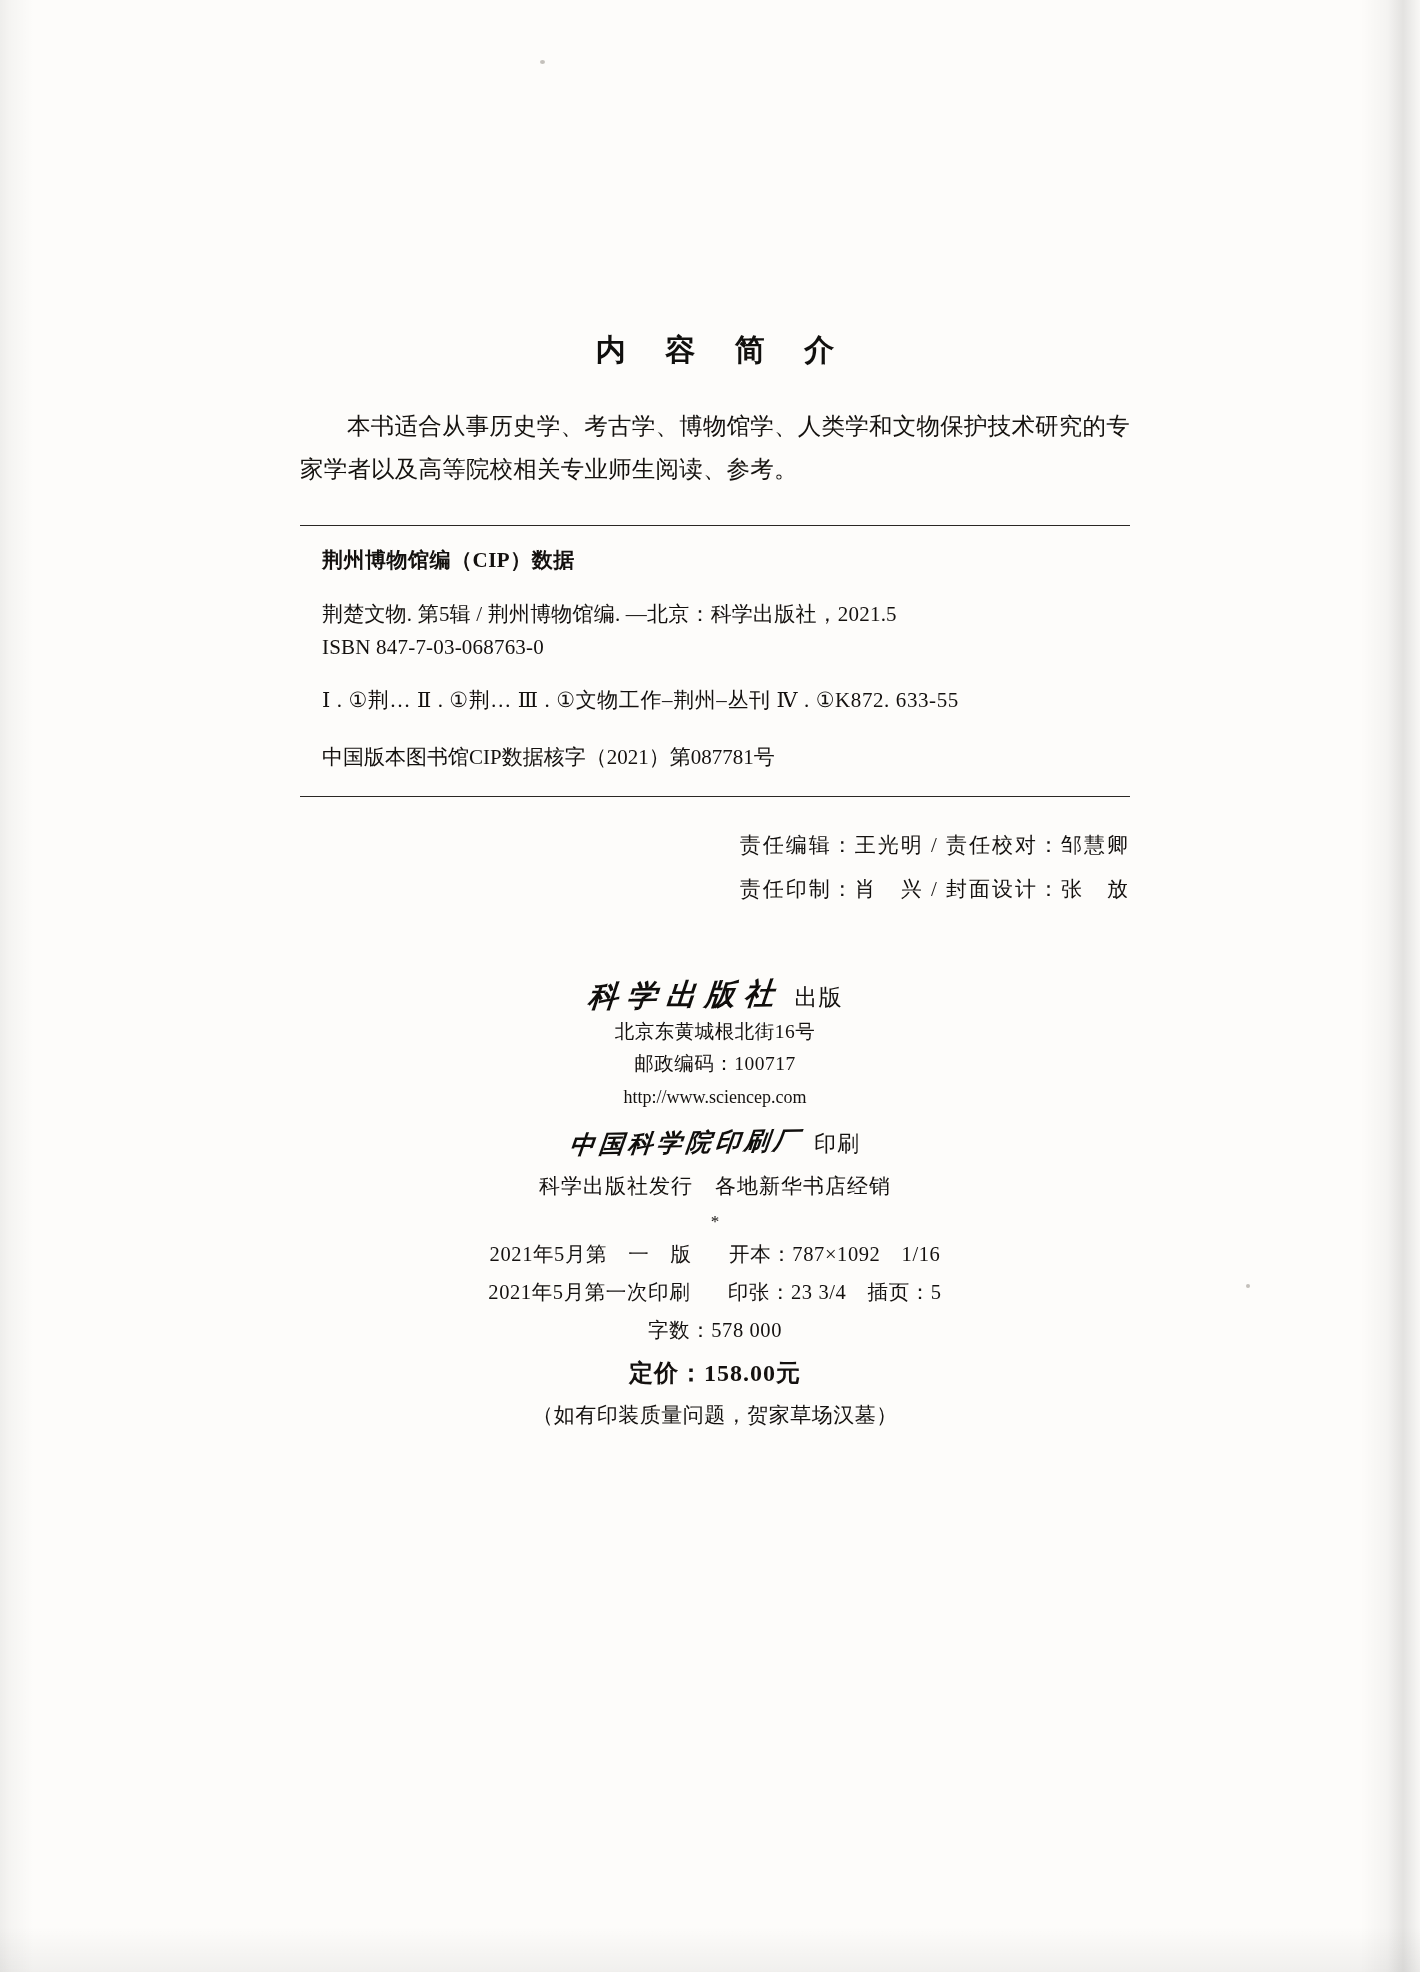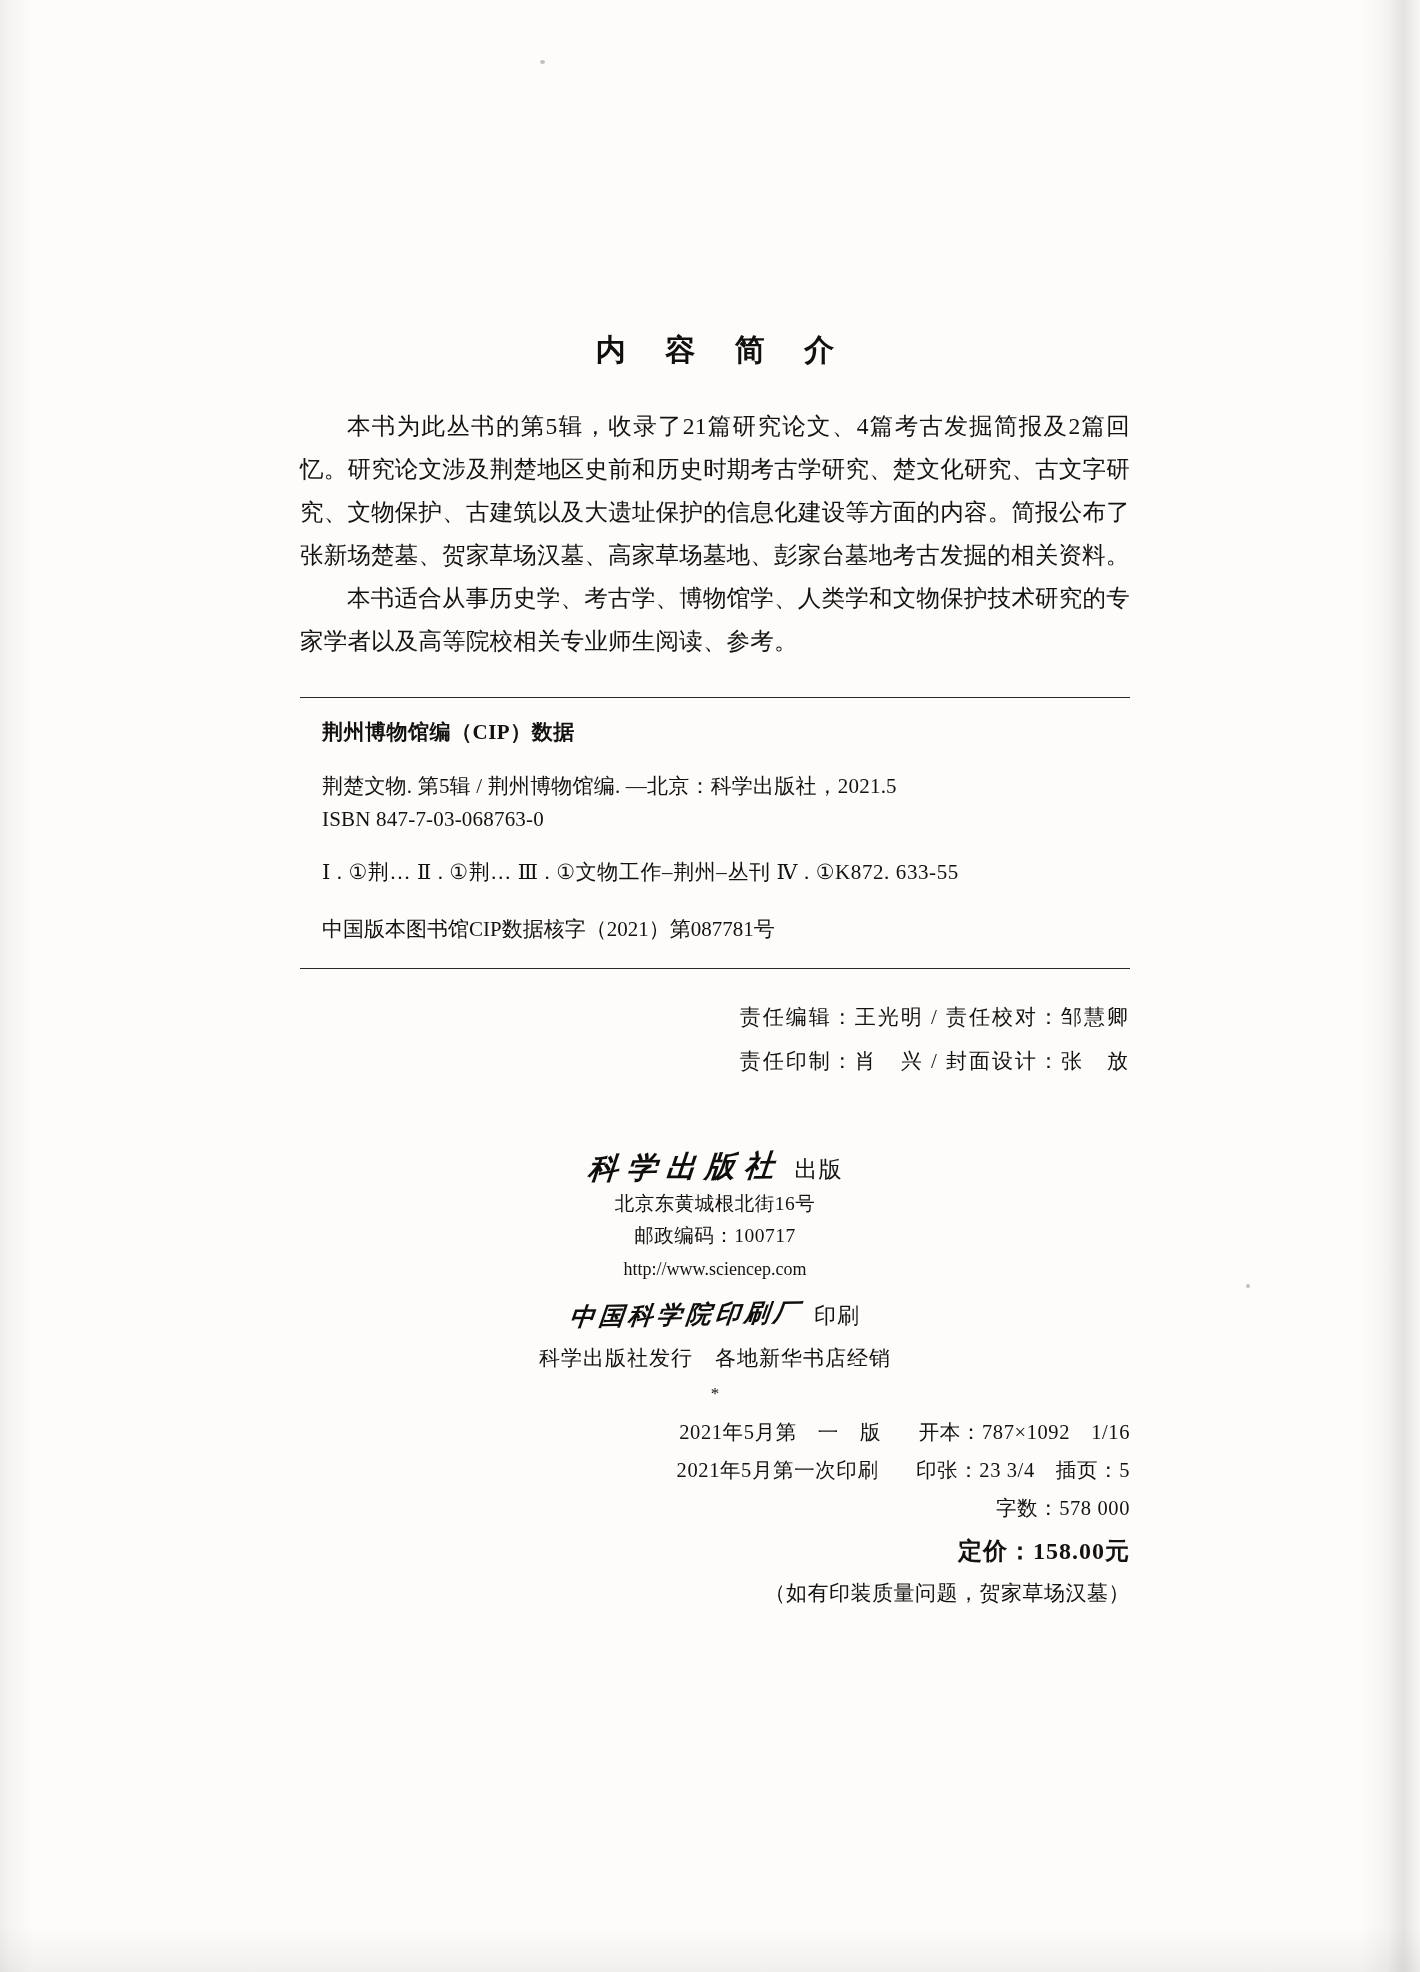--- a/index.html
+++ b/index.html
@@ -186,22 +186,22 @@
     margin-top: 8px;
   }
   .star {
     font-size: 17px;
     line-height: 26px;
     margin-top: 4px;
   }
 
   
   .imprint {
-    text-align: right;
-    margin-top: 6px;
+    text-align: center;
+    margin-top: 0;
   }
   .imprint-line {
     font-size: 20.5px;
     line-height: 38px;
     letter-spacing: 0.6px;
   }
   .imprint-line .sp {
     display: inline-block;
     width: 26px;
   }
@@ -227,21 +227,20 @@
   <div class="scan-edge-right"></div>
   <div class="scan-edge-bottom"></div>
   <div class="speck" style="left:540px;top:60px;width:5px;height:4px;"></div>
   <div class="speck" style="left:1246px;top:1284px;width:4px;height:4px;"></div>
 
   <div class="content">
 
     <h1 class="section-title">内 容 简 介</h1>
 
     <div class="abstract">
-      <p>本书为此丛书的第5辑，收录了21篇研究论文、4篇考古发掘简报及2篇回忆。研究论文涉及荆楚地区史前和历史时期考古学研究、楚文化研究、古文字研究、文物保护、古建筑以及大遗址保护的信息化建设等方面的内容。简报公布了张新场楚墓、贺家草场汉墓、高家草场墓地、彭家台墓地考古发掘的相关资料。</p>
       <p>本书适合从事历史学、考古学、博物馆学、人类学和文物保护技术研究的专家学者以及高等院校相关专业师生阅读、参考。</p>
     </div>
 
     <div class="cip">
       <hr class="rule">
       <div class="cip-head">荆州博物馆编（CIP）数据</div>
       <div class="cip-line">荆楚文物. 第5辑 / 荆州博物馆编. —北京：科学出版社，2021.5</div>
       <div class="cip-line">ISBN 847-7-03-068763-0</div>
       <div class="cip-gap"></div>
       <div class="cip-class">Ⅰ . ①荆…   Ⅱ . ①荆…   Ⅲ . ①文物工作–荆州–丛刊   Ⅳ . ①K872. 633-55</div>

